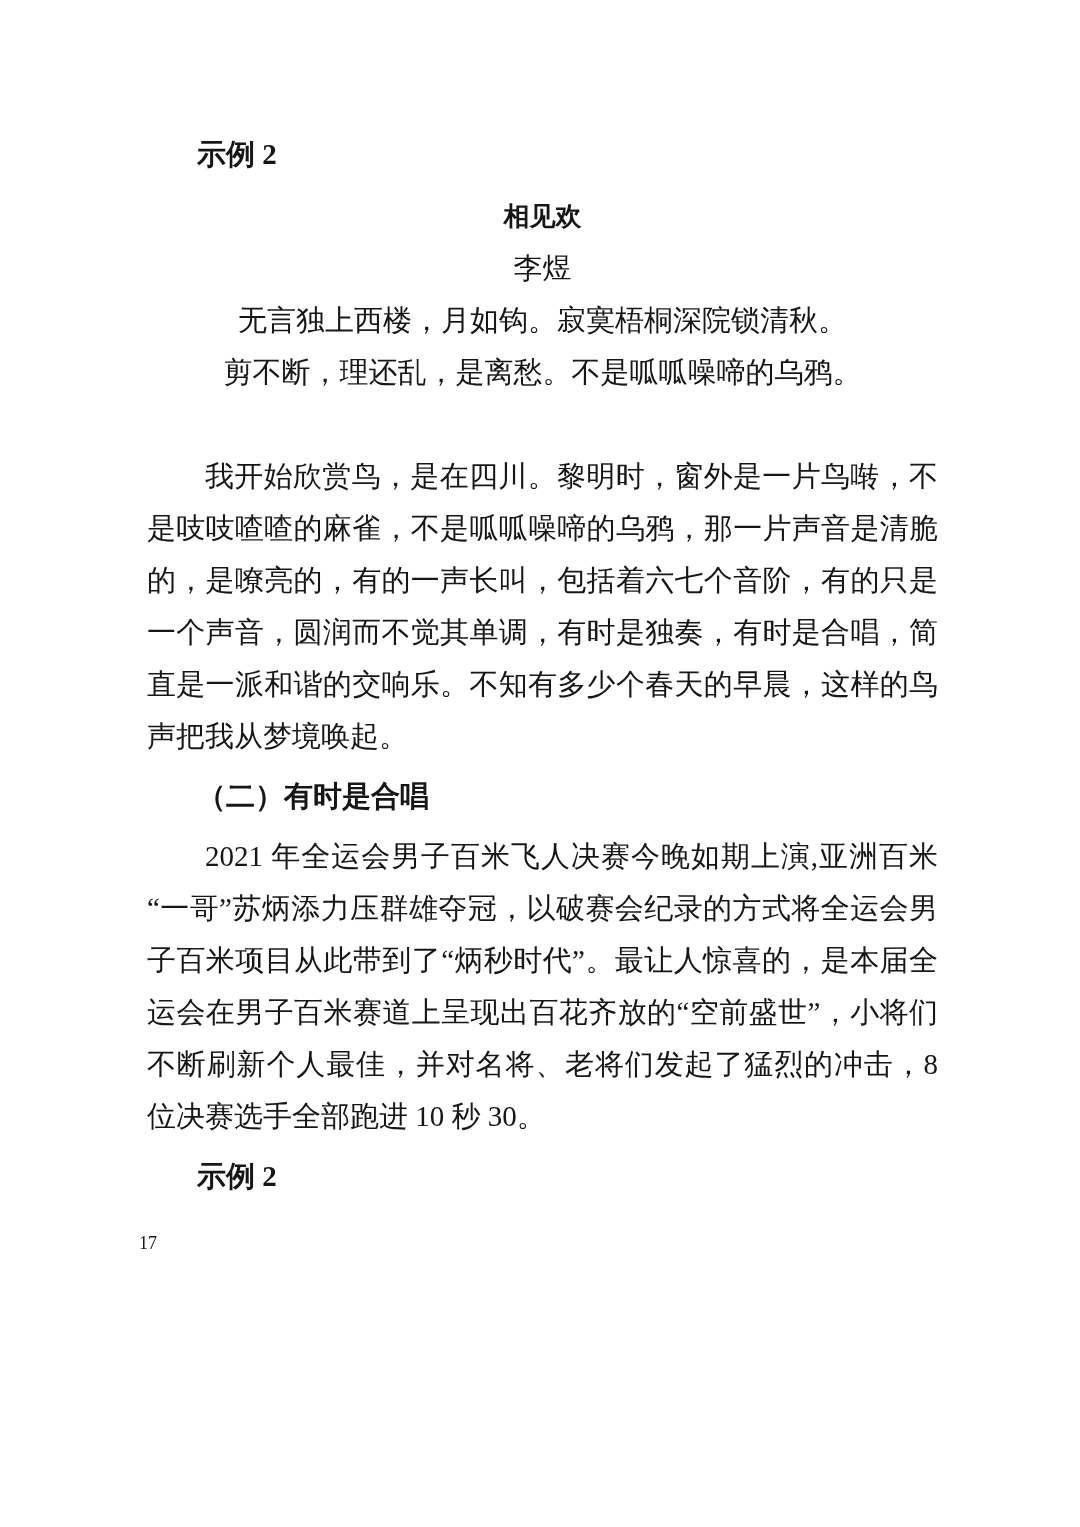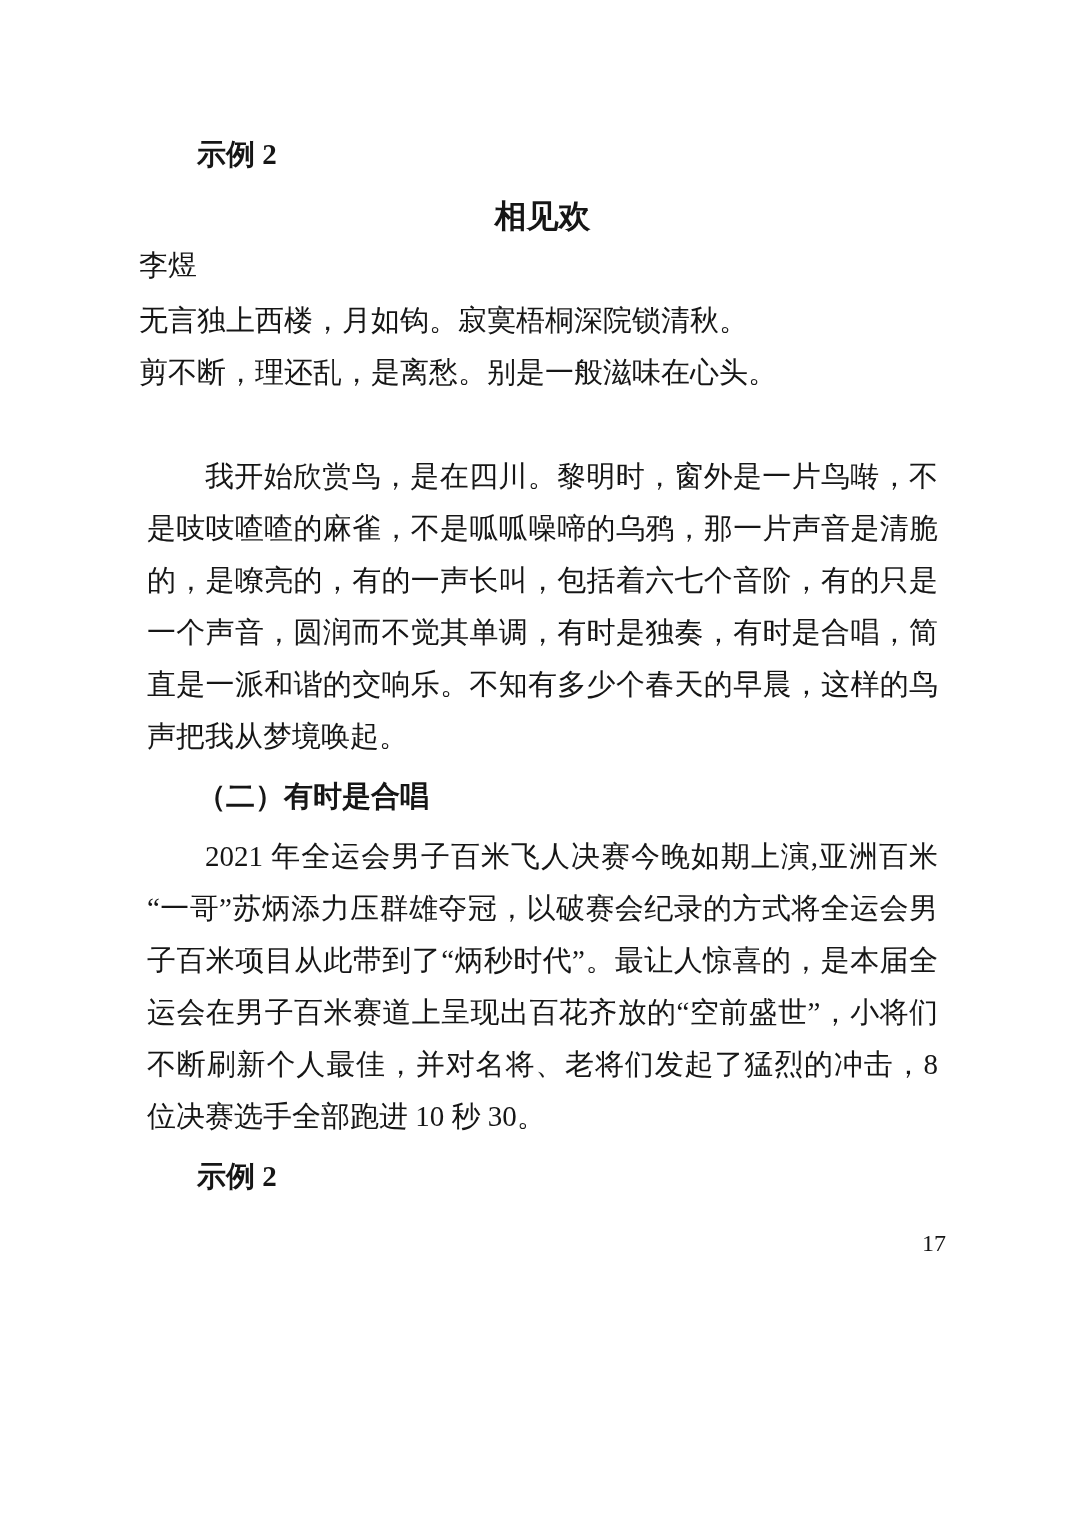--- a/index.html
+++ b/index.html
@@ -22,58 +22,58 @@
   }
   .heading {
     font-weight: bold;
     text-indent: 2em;
     white-space: pre;
   }
   .poem-title {
     margin-top: 10px;
     text-align: center;
     font-weight: bold;
-    font-size: 32px;
+    font-size: 26px;
     font-family: "Liberation Sans", "DejaVu Sans", sans-serif;
   }
   .poem-author {
-    font-family: Liberation Mono, monospace;
+    text-align: center;
   }
   .poem-line {
-    text-align: left;
+    text-align: center;
   }
   .body-para {
     margin: 8px;
     text-align: justify;
     text-indent: 2em;
   }
   .prose-gap {
     margin-top: 52px;
   }
   .page-number {
     margin-top: 25px;
-    text-align: right;
-    font-size: 24px;
+    text-align: left;
+    font-size: 18px;
     line-height: 32px;
   }
 </style>
 </head>
 <body>
 
 <div class="page">
 
   <div class="heading">示例 2</div>
 
   <div class="poem-title">相见欢</div>
 
   <div class="poem-author">李煜</div>
 
   <div class="poem-line">无言独上西楼，月如钩。寂寞梧桐深院锁清秋。</div>
 
-  <div class="poem-line">剪不断，理还乱，是离愁。别是一般滋味在心头。</div>
+  <div class="poem-line">剪不断，理还乱，是离愁。不是呱呱噪啼的乌鸦。</div>
 
   <p class="body-para prose-gap">我开始欣赏鸟，是在四川。黎明时，窗外是一片鸟啭，不是吱吱喳喳的麻雀，不是呱呱噪啼的乌鸦，那一片声音是清脆的，是嘹亮的，有的一声长叫，包括着六七个音阶，有的只是一个声音，圆润而不觉其单调，有时是独奏，有时是合唱，简直是一派和谐的交响乐。不知有多少个春天的早晨，这样的鸟声把我从梦境唤起。</p>
 
   <div class="heading">（二）有时是合唱</div>
 
 
   <p class="body-para">2021 年全运会男子百米飞人决赛今晚如期上演,亚洲百米“一哥”苏炳添力压群雄夺冠，以破赛会纪录的方式将全运会男子百米项目从此带到了“炳秒时代”。最让人惊喜的，是本届全运会在男子百米赛道上呈现出百花齐放的“空前盛世”，小将们不断刷新个人最佳，并对名将、老将们发起了猛烈的冲击，8 位决赛选手全部跑进 10 秒 30。</p>
 
   <div class="heading">示例 2</div>
 

